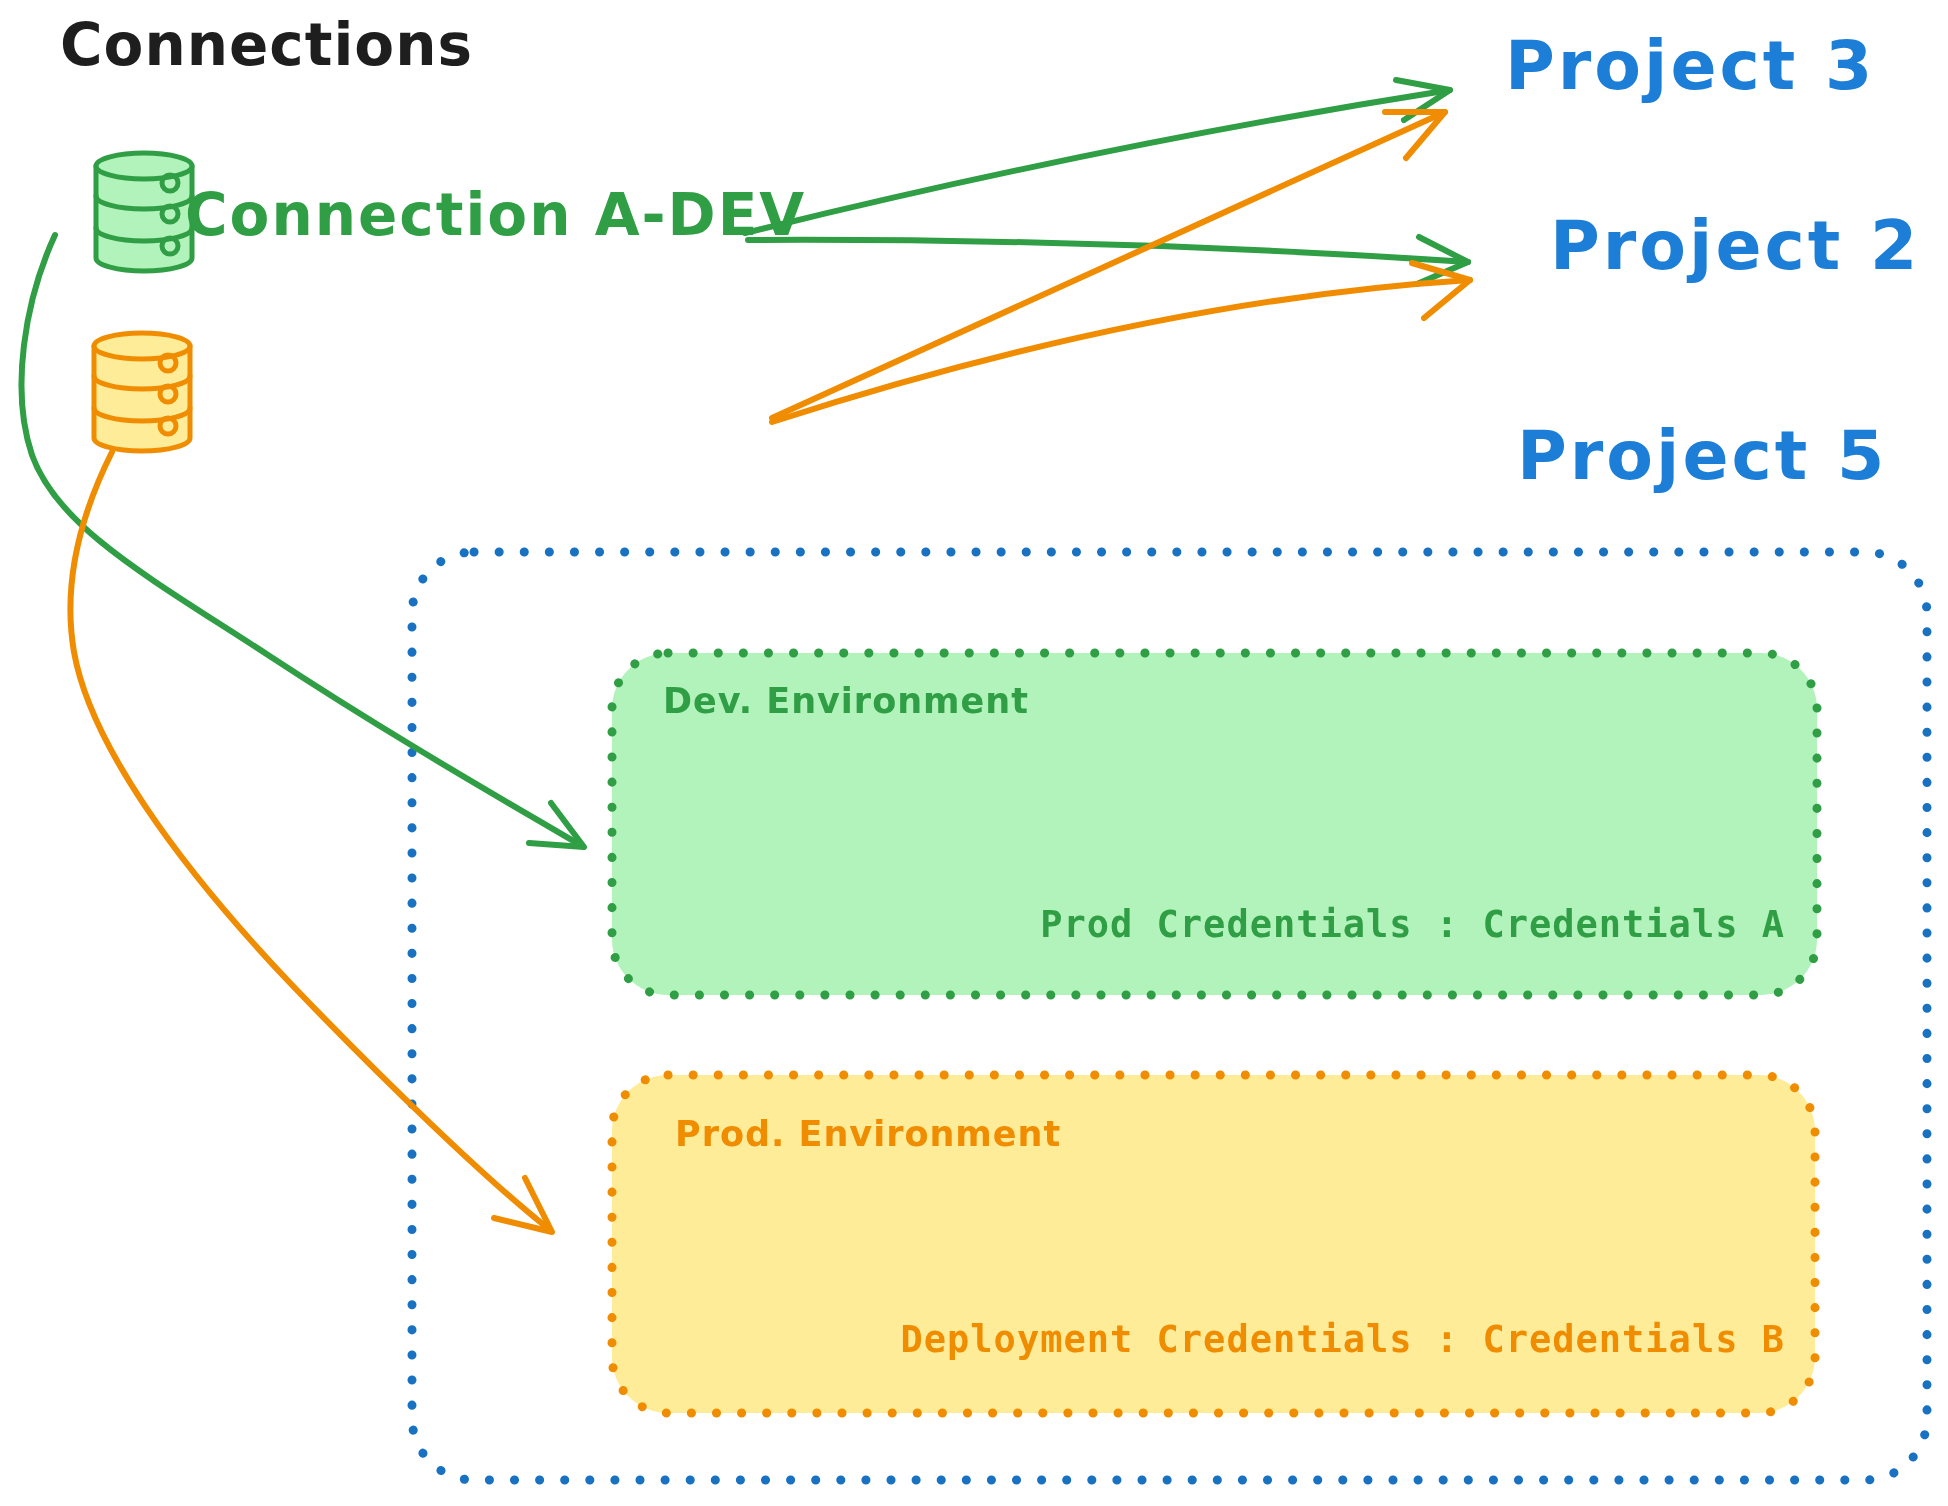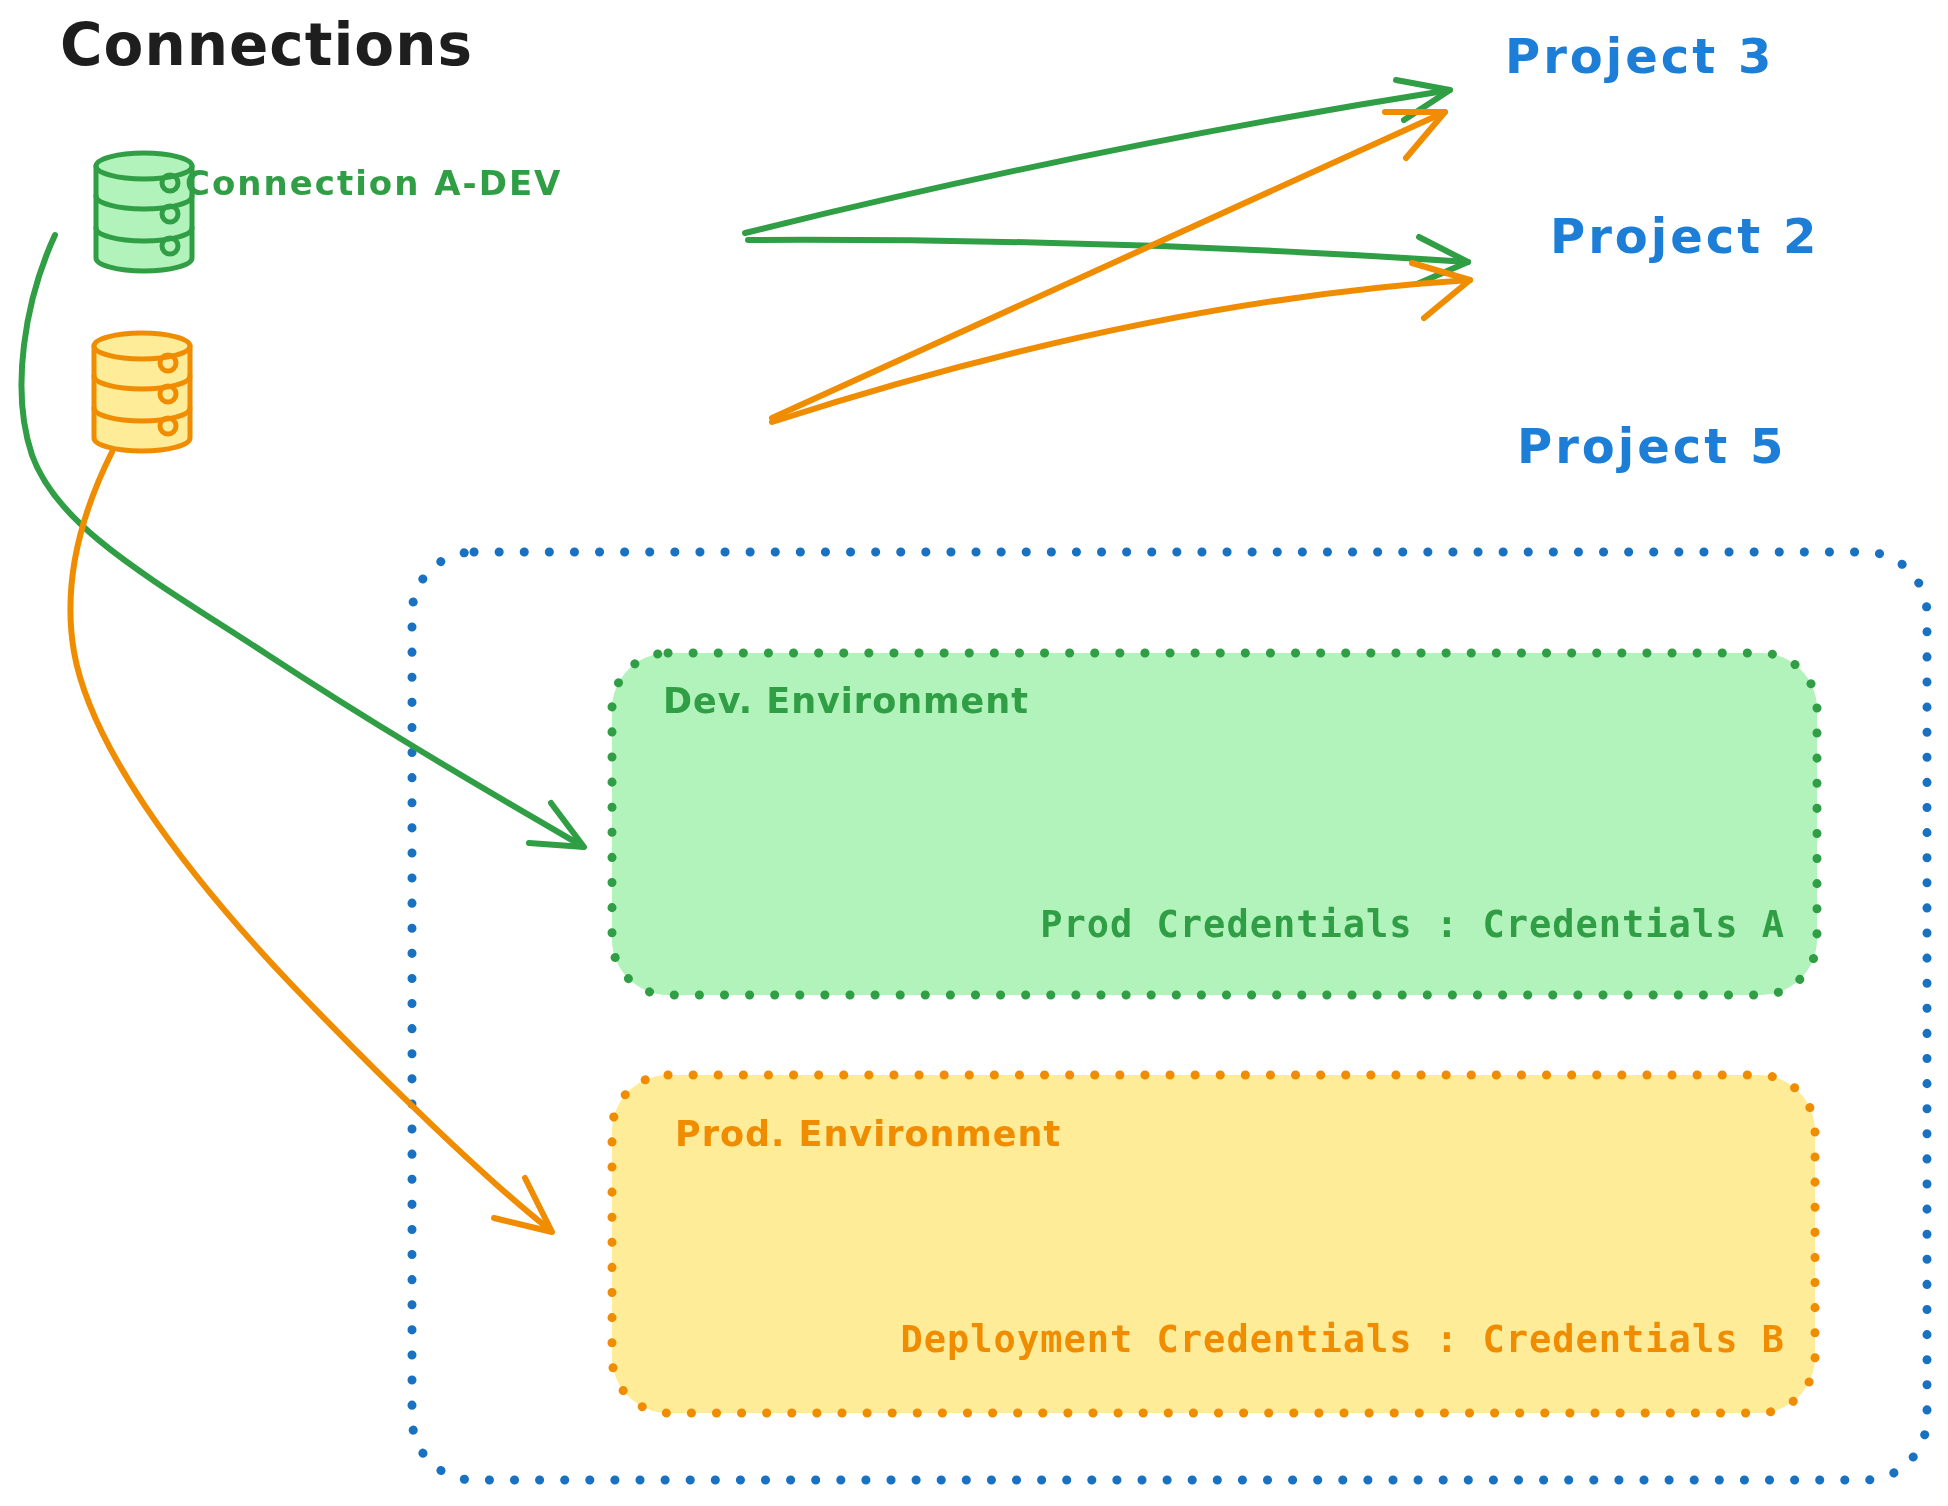--- a/index.html
+++ b/index.html
@@ -16,24 +16,24 @@
     position:relative;
     width:1948px;height:1506px;
     background:#ffffff;
     font-family:"DejaVu Sans", sans-serif;
     overflow:hidden;
     padding-left:20px;
   }
   .artwork{position:absolute;left:0;top:0;}
   .label{position:absolute;white-space:nowrap;line-height:1;font-weight:bold;}
   .title{left:60px;top:16px;font-size:58px;color:var(--ink);letter-spacing:1px;}
-  .conn-label{font-size:34px;letter-spacing:2px;}
+  .conn-label{font-size:58px;letter-spacing:2px;margin-top:20px;}
   .conn-a{left:185px;top:166px;color:var(--green);}
   .conn-b{left:175px;top:382px;color:var(--orange);}
-  .project-label{font-size:48px;color:var(--blue);letter-spacing:3px;}
+  .project-label{font-size:68px;color:var(--blue);letter-spacing:3px;}
   .p3{left:1505px;top:32px;}
   .p2{left:1550px;top:212px;}
   .p1{left:1517px;top:422px;}
   .env-title{font-size:35px;letter-spacing:1px;}
   .dev-title{left:663px;top:684px;color:var(--green);}
   .prod-title{left:675px;top:1117px;color:var(--orange);}
   .cred{
     font-family:"DejaVu Sans Mono", monospace;
     font-size:37px;font-weight:bold;letter-spacing:1px;
     position:absolute;white-space:nowrap;line-height:1;text-align:right;

